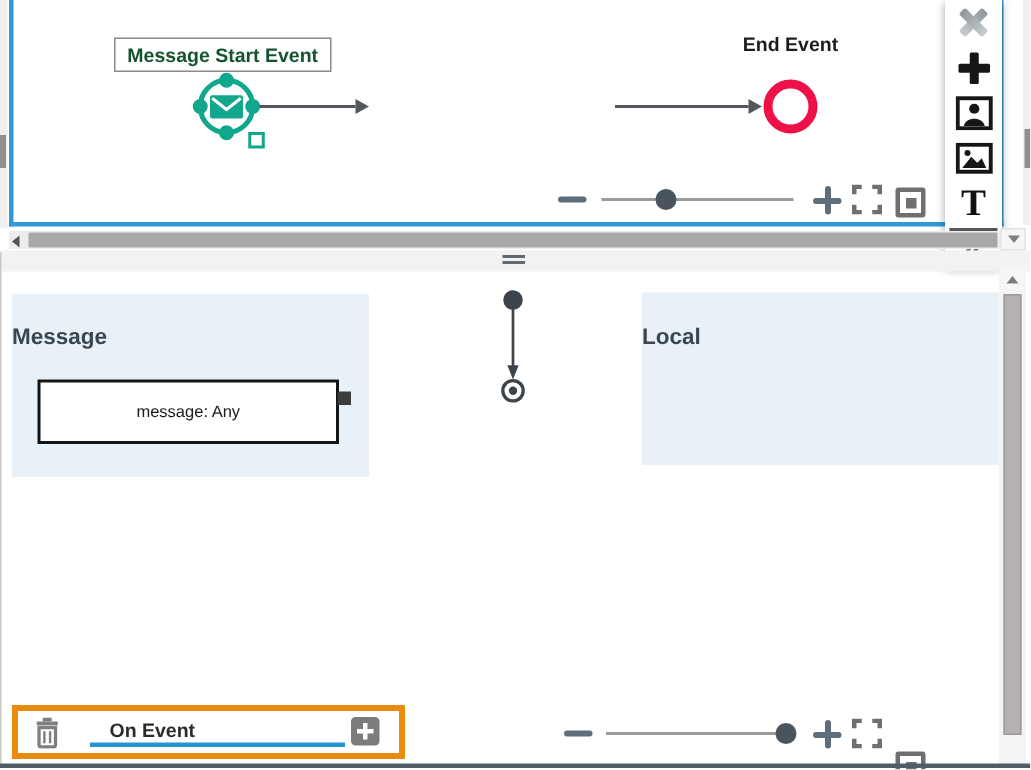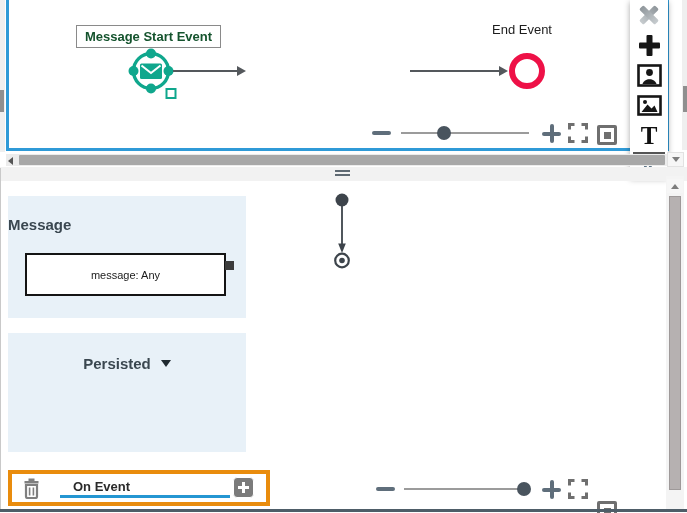--- a/index.html
+++ b/index.html
@@ -10,21 +10,21 @@
   
   .top-panel{left:6px;top:0;width:663px;height:151px;box-sizing:border-box;background:#fff;
     border-left:3px solid #2f9ad7;border-right:3px solid #2f9ad7;border-bottom:3px solid #2f9ad7;}
   .left-track{left:0;top:0;width:5px;height:152px;background:#efefef;}
   .left-thumb{left:0;top:90px;width:4px;height:22px;background:#8f8f8f;}
   .right-track-top{left:682px;top:0;width:5px;height:150px;background:#efefef;}
   .right-thumb-top{left:683px;top:86px;width:4px;height:26px;background:#8f8f8f;}
 
   .label-box{left:76px;top:25px;width:143px;height:21px;background:#fff;border:1px solid #8a8a8a;
     font-size:13px;font-weight:bold;color:#14532d;text-align:center;line-height:21px;}
-  .end-label{left:466px;top:22px;width:86px;font-size:13px;font-weight:normal;color:#1d1d1d;text-align:right;}
+  .end-label{left:484px;top:22px;width:86px;font-size:13px;font-weight:bold;color:#1d1d1d;text-align:center;}
 
   .edge-line{position:absolute;height:2px;background:#54585c;}
   .edge-head{position:absolute;width:0;height:0;border-left:9px solid #54585c;
     border-top:5px solid transparent;border-bottom:5px solid transparent;}
 
   .task-box{left:248px;top:42px;width:160px;height:60px;box-sizing:border-box;background:#fff;
     border:2px solid #1a66c5;border-radius:10px;}
   .task-label{position:absolute;left:0;top:0;right:0;bottom:0;display:flex;align-items:center;
     justify-content:center;padding-left:24px;font-size:14px;font-weight:bold;color:#1a1a1a;}
   .gear{position:absolute;left:6px;top:4px;}
@@ -206,27 +206,24 @@
   <div class="abs bottom-strip">
     <div class="drag-bar" style="left:335px;top:3px;"></div>
     <div class="drag-bar" style="left:335px;top:7px;"></div>
   </div>
   <div class="abs left-edge"></div>
 
   <div class="abs group-box msg-group">
     <div class="group-label" style="position:absolute;left:0;top:20px;width:100%;">Message</div>
   </div>
 
-
-  <div class="abs group-box pers-group">
-    <div class="pers-head">
-      <span class="group-label">Persisted</span>
-      <span class="caret"></span>
-    </div>
-  </div>
+  <div class="abs group-box local-group">
+    <div class="group-label" style="position:absolute;left:0;top:21px;width:100%;">Local</div>
+  </div>
+
 
   <div class="abs msg-node">message: Any</div>
   <div class="abs msg-port"></div>
 
   <svg class="abs" style="left:322px;top:186px;" width="40" height="92" viewBox="0 0 40 92">
     <circle cx="20" cy="14" r="6.5" fill="#3d444b"></circle>
     <line x1="20" y1="20" x2="20" y2="58" stroke="#3d444b" stroke-width="1.8"></line>
     <polygon points="20,67 16.2,57.5 23.8,57.5" fill="#3d444b"></polygon>
     <circle cx="20" cy="74.5" r="6.8" fill="#fff" stroke="#3d444b" stroke-width="2.2"></circle>
     <circle cx="20" cy="74.5" r="2.8" fill="#3d444b"></circle>

